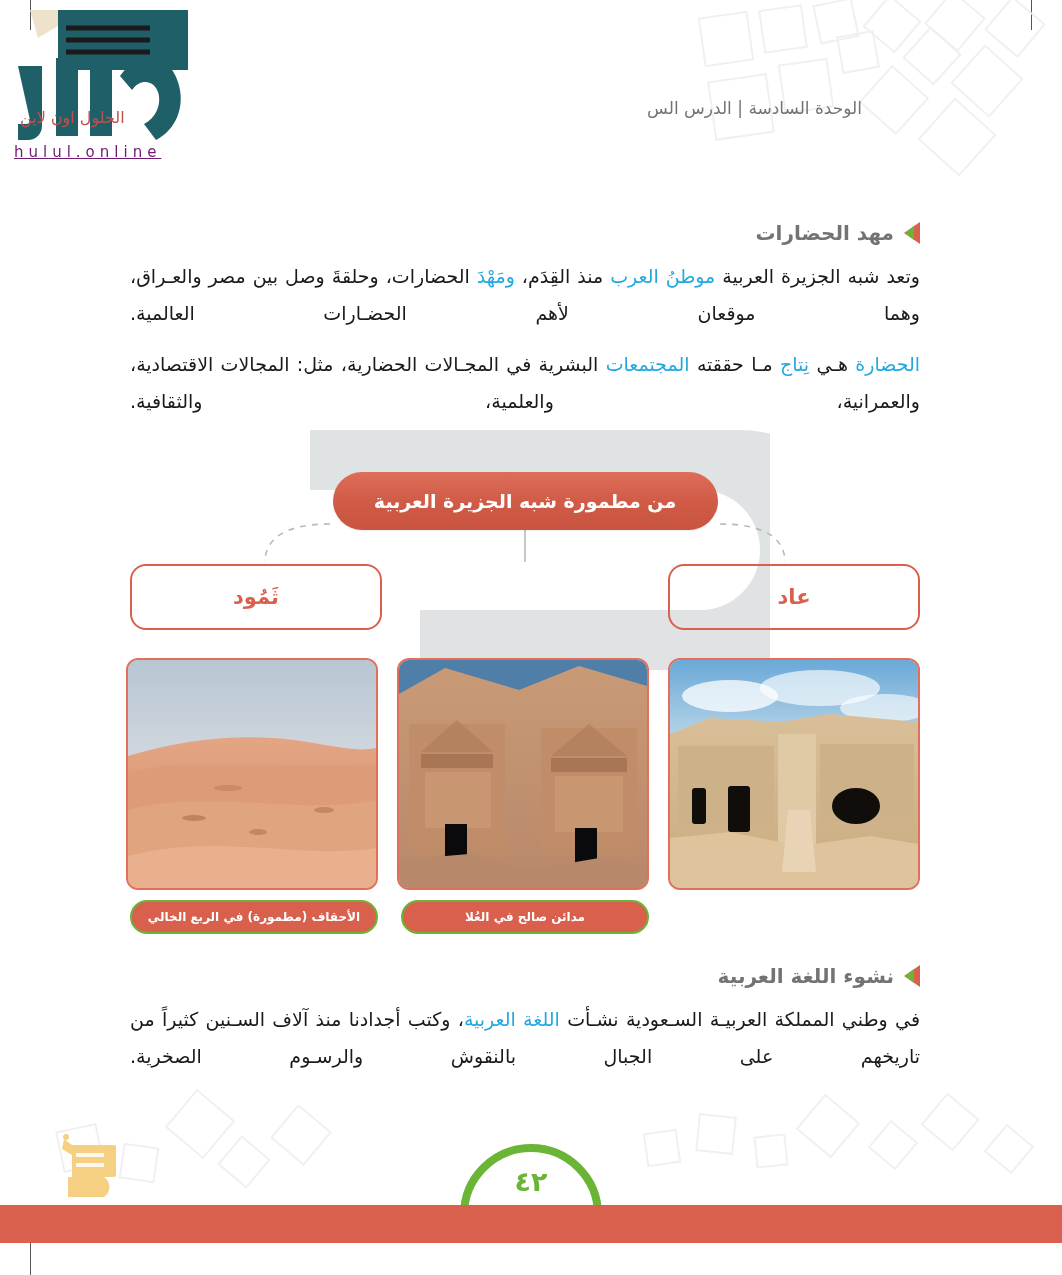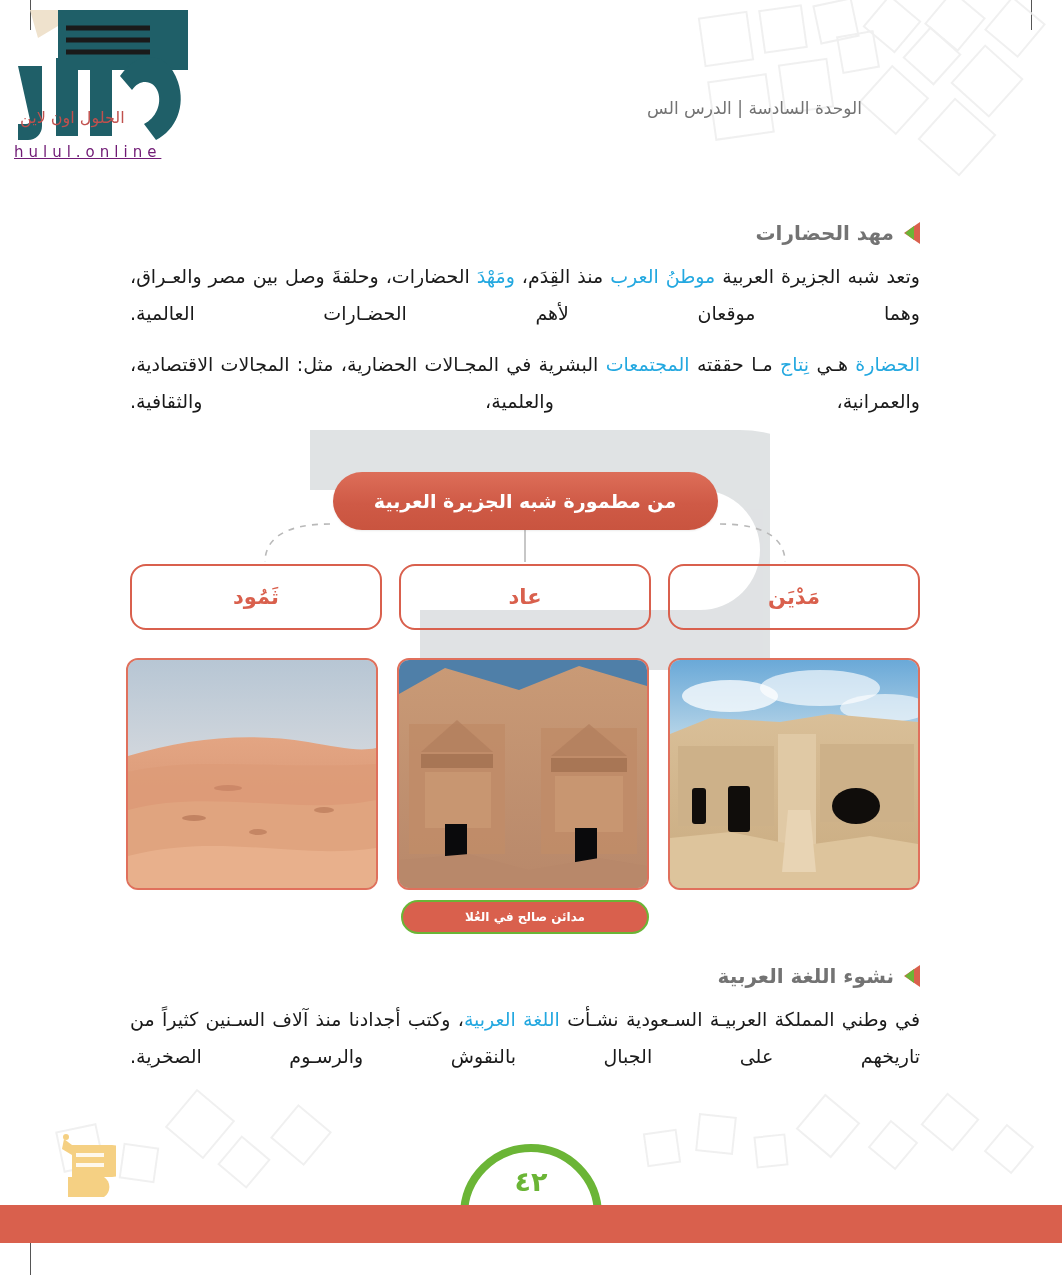--- a/index.html
+++ b/index.html
@@ -364,21 +364,20 @@
   <div class="diagram">
     <svg class="connector-svg" viewBox="0 0 790 140">
       <path d="M200 62 C 150 62 135 80 135 100 L135 100" fill="none" stroke="#b9b9b9" stroke-width="1.6" stroke-dasharray="6 6"></path>
       <path d="M590 62 C 640 62 655 80 655 100" fill="none" stroke="#b9b9b9" stroke-width="1.6" stroke-dasharray="6 6"></path>
       <line x1="395" y1="68" x2="395" y2="100" stroke="#b9b9b9" stroke-width="1.6"></line>
     </svg>
 
     <div class="diagram-title-pill">من مطمورة شبه الجزيرة العربية</div>
 
     <div class="cat-row">
-      <div class="cat-box">مَدْيَن</div>
       <div class="cat-box">عاد</div>
       <div class="cat-box">ثَمُود</div>
     </div>
 
     <div class="photo-row">
 
       <div class="photo-card">
         <div class="photo-frame">
           <svg viewBox="0 0 248 228" preserveAspectRatio="none">
             <defs>
@@ -452,20 +451,21 @@
             <path d="M0 96 C 60 78 120 72 180 82 C 210 87 230 92 248 88 L248 228 L0 228 Z" fill="url(#sand3)"></path>
             <path d="M0 112 C 70 96 150 110 248 104 L248 228 L0 228 Z" fill="#dd9b78" opacity=".85"></path>
             <path d="M0 150 C 80 128 170 156 248 140 L248 228 L0 228 Z" fill="#e0a47f"></path>
             <path d="M0 196 C 90 172 170 200 248 188 L248 228 L0 228 Z" fill="#e8b08c"></path>
             <ellipse cx="66" cy="158" rx="12" ry="3" fill="#a9674a" opacity=".55"></ellipse>
             <ellipse cx="130" cy="172" rx="9" ry="3" fill="#a9674a" opacity=".5"></ellipse>
             <ellipse cx="196" cy="150" rx="10" ry="3" fill="#a9674a" opacity=".5"></ellipse>
             <ellipse cx="100" cy="128" rx="14" ry="3" fill="#b87255" opacity=".45"></ellipse>
           </svg>
         </div>
+        <div class="photo-caption">الأحقاف (مطمورة) في الربع الخالي</div>
       </div>
 
     </div>
   </div>
 
   <div class="section2">
     <div class="section-heading">
       <svg class="heading-arrow" viewBox="0 0 18 22">
         <path d="M18 0 L18 22 L2 11 Z" fill="#d9604d"></path>
         <path d="M12 4 L12 18 L3 11 Z" fill="#6bb536"></path>

